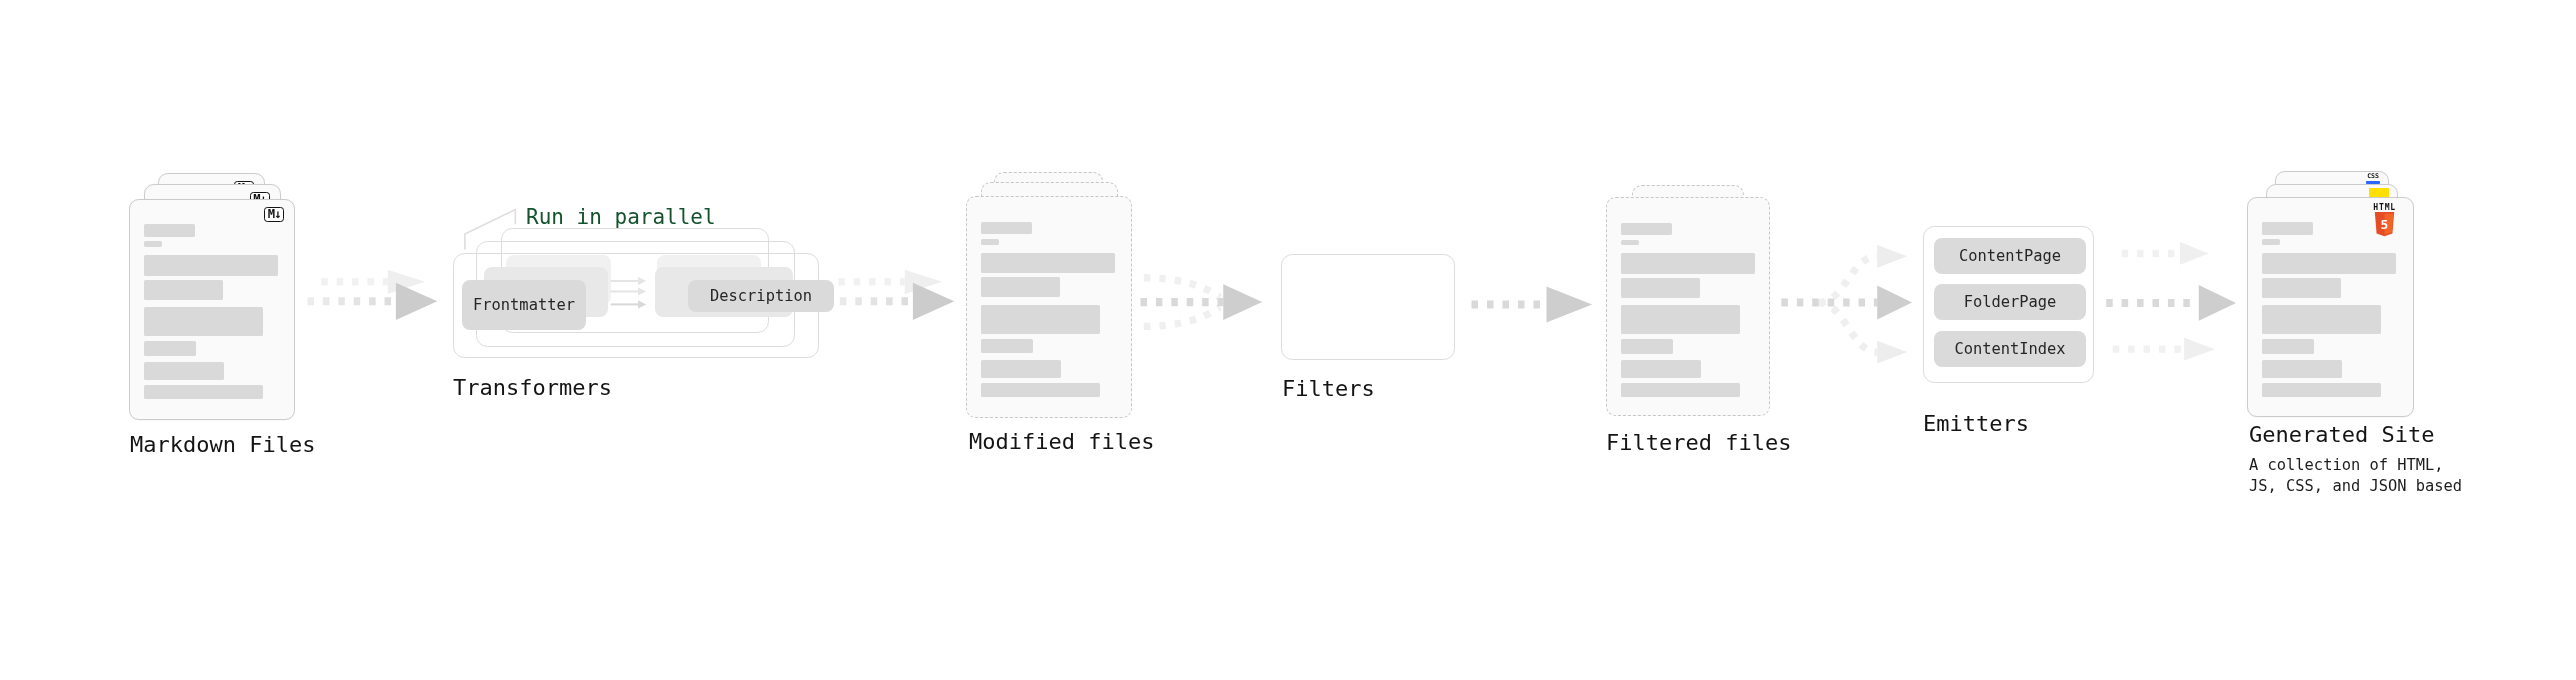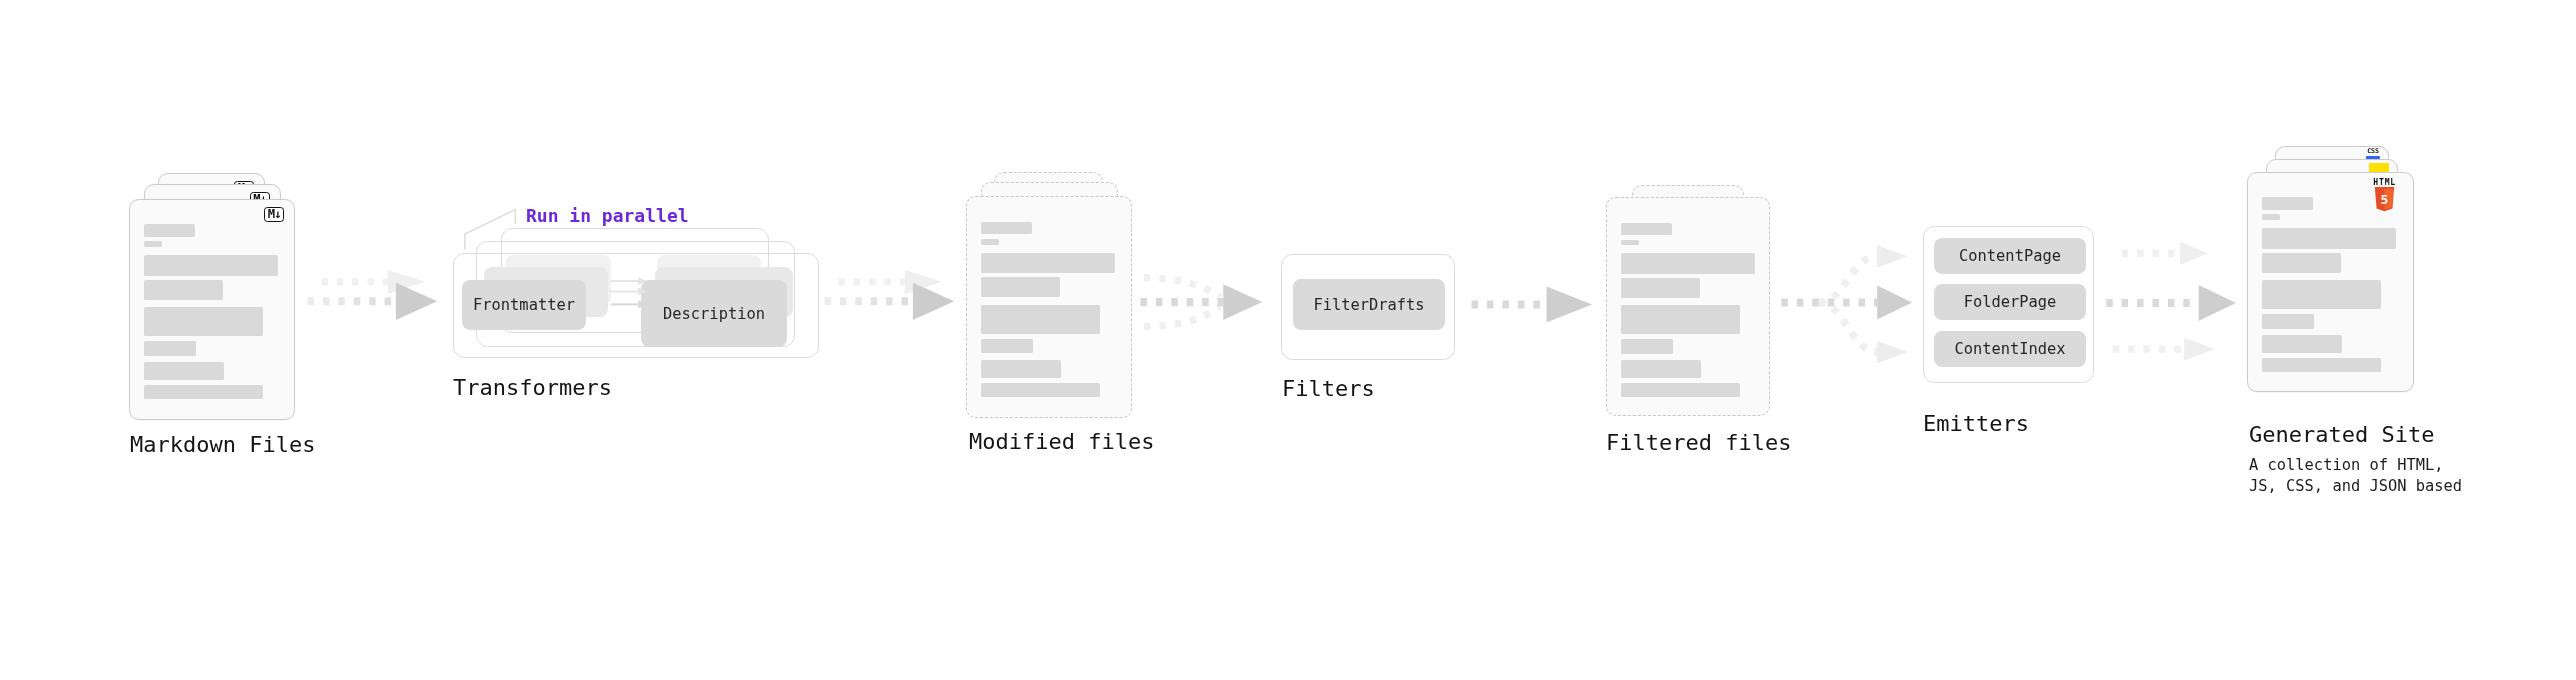--- a/index.html
+++ b/index.html
@@ -36,21 +36,21 @@
   .pill{position:absolute;box-sizing:border-box;background:#dadada;border-radius:8.1px;
         display:flex;align-items:center;justify-content:center;
         font-size:15.4px;color:#262626;white-space:nowrap;}
   .pill.ghost1{background:#e8e8e8;}
   .pill.ghost2{background:#f1f1f1;}
 
   
   .title{position:absolute;font-size:22px;color:#141414;white-space:nowrap;line-height:1.1;}
   .desc{position:absolute;font-size:15.4px;color:#1d1d1d;white-space:nowrap;line-height:21px;}
   .desc .bullet-line{padding-left:8.1px;}
-  .note{position:absolute;font-size:18px;color:#6d28d9;white-space:nowrap;font-weight:bold;}
+  .note{position:absolute;font-size:21px;color:#14532d;white-space:nowrap;}
 
   svg{position:absolute;overflow:visible;}
 </style>
 </head>
 <body>
 
 <div class="canvas">
 
   <div class="stack" style="left:129px;top:173px;width:166px;height:247px">
     <div class="doc solid z1" style="left:29px;top:0;width:107px;height:221px">
@@ -105,21 +105,21 @@
     <line x1="2" y1="7" x2="36" y2="7" stroke="#e5e5e5" stroke-width="2.5"></line>
       <polygon points="36,2 46,7 36,12" fill="#e5e5e5"></polygon>
     <line x1="2" y1="20" x2="36" y2="20" stroke="#e5e5e5" stroke-width="2.5"></line>
       <polygon points="36,15 46,20 36,25" fill="#e5e5e5"></polygon>
     <line x1="2" y1="36" x2="36" y2="36" stroke="#d8d8d8" stroke-width="2.5"></line>
       <polygon points="36,31 46,36 36,41" fill="#d8d8d8"></polygon>
   </svg>
 
   <div class="pill ghost2" style="left:657px;top:255px;width:104px;height:50px"></div>
   <div class="pill ghost1" style="left:655px;top:267px;width:138px;height:50px"></div>
-  <div class="pill" style="left:641px;top:280px;width:146px;height:67px;z-index:4">Description</div>
+  <div class="pill" style="left:688px;top:280px;width:146px;height:32px;z-index:4">Description</div>
 
   <div class="title" style="left:453px;top:376px">Transformers</div>
 
   <svg style="left:822px;top:264px" width="142" height="73" viewBox="0 0 175 90">
     <line x1="20" y1="22" x2="102" y2="22" stroke="#f1f1f1" stroke-width="9" stroke-dasharray="8 11"></line>
     <polygon points="102,7 148,22 102,37" fill="#efefef"></polygon>
     <defs>
         <linearGradient id="gB" x1="0" y1="0" x2="175" y2="0" gradientUnits="userSpaceOnUse">
       <stop offset="0" stop-color="#ededed"></stop>
           <stop offset="1" stop-color="#d2d2d2"></stop>
@@ -148,21 +148,20 @@
   <div class="title" style="left:969px;top:430px">Modified files</div>
 
   <svg style="left:1134px;top:268px" width="142" height="69" viewBox="0 0 175 85">
     <path d="M 12,12 Q 72,12 106,36" fill="none" stroke="#f0f0f0" stroke-width="9" stroke-dasharray="8 11"></path>
     <path d="M 12,72 Q 72,72 106,48" fill="none" stroke="#f0f0f0" stroke-width="9" stroke-dasharray="8 11"></path>
     <line x1="8" y1="42" x2="110" y2="42" stroke="#d9d9d9" stroke-width="10" stroke-dasharray="8 11"></line>
     <polygon points="110,20 158,42 110,64" fill="#cecece"></polygon>
   </svg>
 
   <div class="frame" style="left:1281px;top:254px;width:174px;height:106px"></div>
-  <div class="pill" style="left:1293px;top:279px;width:152px;height:51px">FilterDrafts</div>
   <div class="title" style="left:1282px;top:377px">Filters</div>
 
   <svg style="left:1465px;top:275px" width="132" height="59" viewBox="0 0 162 72">
     <line x1="8" y1="36" x2="100" y2="36" stroke="#d9d9d9" stroke-width="10" stroke-dasharray="8 11"></line>
     <polygon points="100,14 156,36 100,58" fill="#cecece"></polygon>
   </svg>
 
   <div class="stack" style="left:1606px;top:185px;width:164px;height:232px">
     <div class="doc dashed z1" style="left:26px;top:0;width:112px;height:219px"></div>
     <div class="doc dashed z3" style="left:0;top:12.2px;width:164px;height:219px;background:#fafafa">
@@ -197,21 +196,21 @@
 
   <svg style="left:2103px;top:234px" width="142" height="142" viewBox="0 0 175 175">
     <line x1="23" y1="24" x2="95" y2="24" stroke="#f1f1f1" stroke-width="9" stroke-dasharray="8 11"></line>
     <polygon points="95,10 130,24 95,38" fill="#efefef"></polygon>
     <line x1="4" y1="85" x2="118" y2="85" stroke="#d9d9d9" stroke-width="10" stroke-dasharray="8 11"></line>
     <polygon points="118,63 164,85 118,107" fill="#cecece"></polygon>
     <line x1="12" y1="142" x2="100" y2="142" stroke="#f1f1f1" stroke-width="9" stroke-dasharray="8 11"></line>
     <polygon points="100,128 138,142 100,156" fill="#efefef"></polygon>
   </svg>
 
-  <div class="stack" style="left:2247px;top:146px;width:167px;height:180px">
+  <div class="stack" style="left:2247px;top:171px;width:167px;height:180px">
     <div class="doc solid z1" style="left:28.4px;top:0;width:114px;height:220px">
       <div class="css-badge">
         <span class="css-word">CSS</span>
         <div class="css-bar" style="background: rgb(43, 102, 255);"></div>
       </div>
     </div>
     <div class="doc solid z2" style="left:18.7px;top:13px;width:132px;height:220px">
       <div class="js-badge" style="background: rgb(255, 224, 0);"></div>
     </div>
     <div class="doc solid z3" style="left:0;top:26px;width:167px;height:220px">

